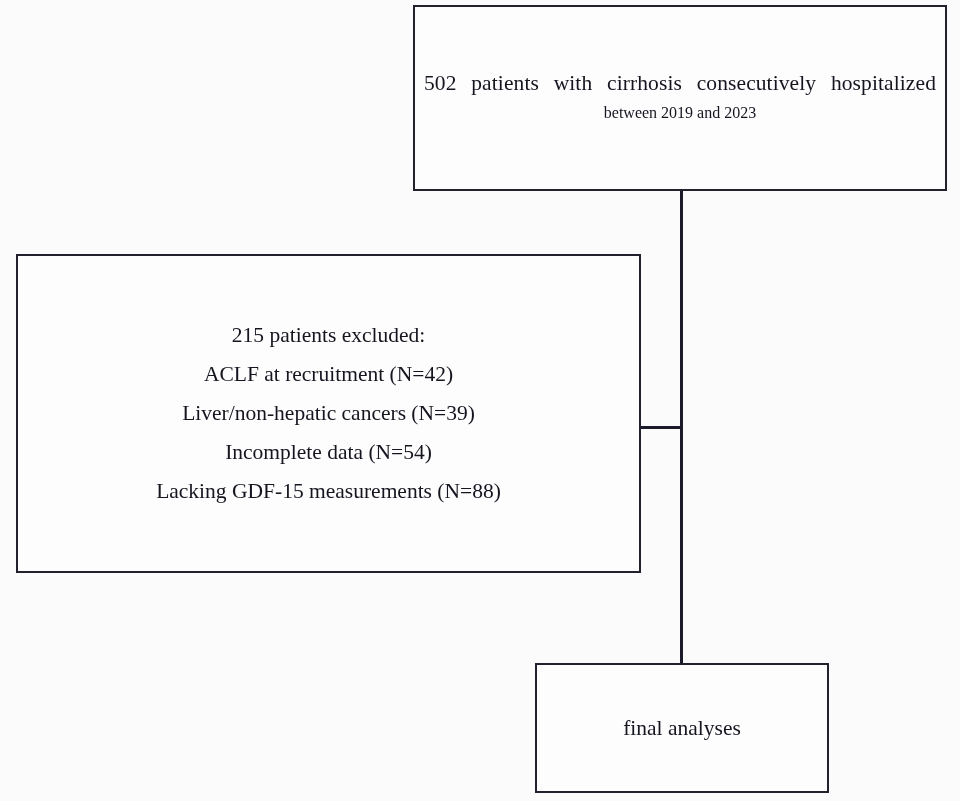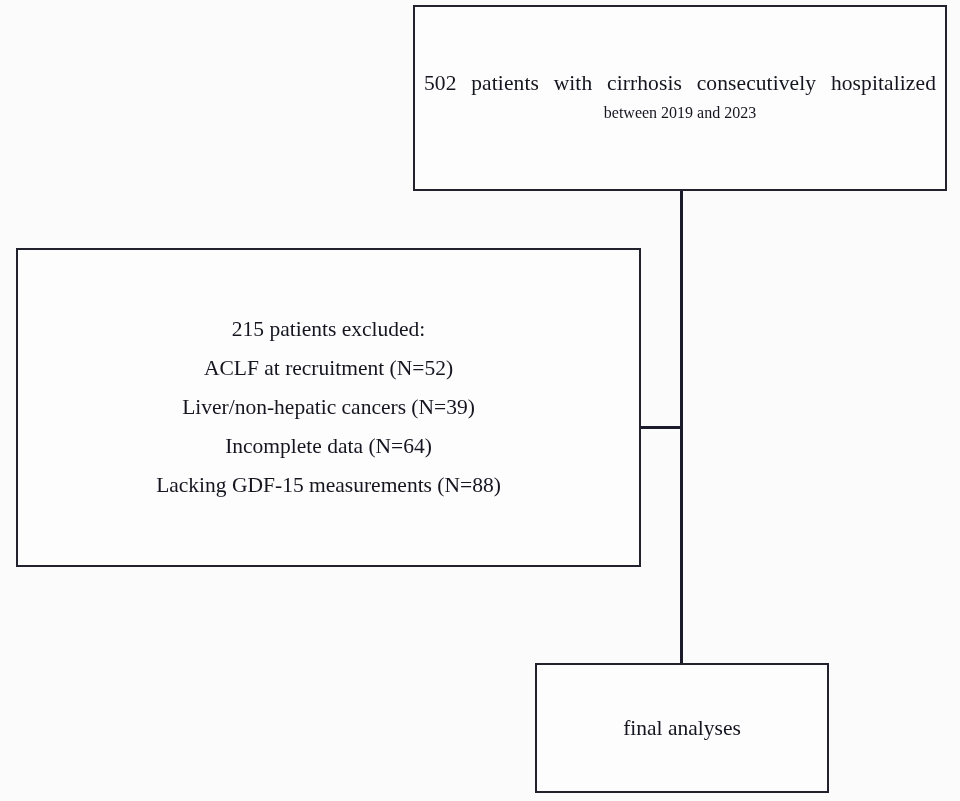--- a/index.html
+++ b/index.html
@@ -67,21 +67,21 @@
     letter-spacing: 0.1px;
   }
   #box-enrollment .line-center {
     text-align: center;
     font-size: 16px;
     line-height: 30px;
   }
 
   #box-excluded {
     left: 16px;
-    top: 248px;
+    top: 254px;
     width: 625px;
     height: 319px;
     padding: 17px 14px;
   }
   #box-excluded .excl-list {
     text-align: center;
   }
   #box-excluded .excl-line {
     font-size: 21.5px;
     line-height: 39px;
@@ -111,23 +111,23 @@
   <div class="connector h-branch"></div>
 
   <div class="box" id="box-enrollment">
     <div class="line-justified">502 patients with cirrhosis consecutively hospitalized</div>
     <div class="line-center">between 2019 and 2023</div>
   </div>
 
   <div class="box" id="box-excluded">
     <div class="excl-list">
       <div class="excl-line">215 patients  excluded:</div>
-      <div class="excl-line">ACLF at recruitment  (N=52)</div>
+      <div class="excl-line">ACLF at recruitment  (N=42)</div>
       <div class="excl-line">Liver/non-hepatic  cancers (N=39)</div>
-      <div class="excl-line">Incomplete  data (N=64)</div>
+      <div class="excl-line">Incomplete  data (N=54)</div>
       <div class="excl-line">Lacking  GDF-15 measurements   (N=88)</div>
     </div>
   </div>
 
   <div class="box" id="box-final">
     <div class="final-line">final  analyses</div>
   </div>
 
 </div>
 

